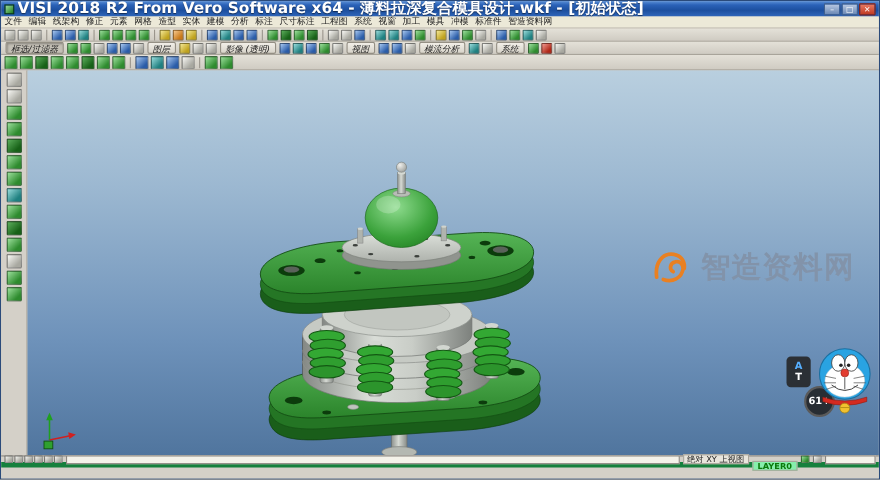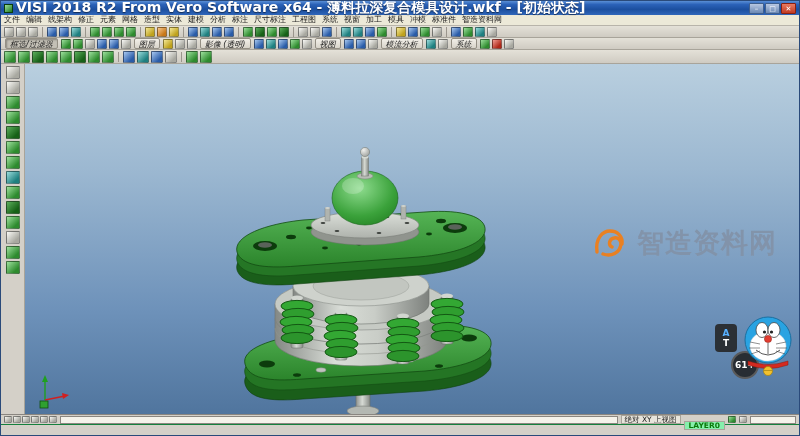--- a/index.html
+++ b/index.html
@@ -66,21 +66,21 @@
   .float-tool .ft-t { color:#fff; font-size:9px; font-weight:bold; line-height:9px; }
 
   .doraemon { position:absolute; left:714px; top:250px; }
   .badge61 { position:absolute; left:706px; top:287px; width:28px; height:28px; border-radius:50%;
     background:rgba(30,30,30,.85); border:2px solid #5a5a5a; color:#fff; font-size:9px; font-weight:bold;
     display:flex; align-items:center; justify-content:center; }
 
   
   .statusbar { position:absolute; left:0; right:0; bottom:0; height:21px; background:#d4d0c8; border-top:1px solid #8a8680; }
   .status-row { display:flex; align-items:center; padding:0 3px; gap:3px; }
-  .status-row.r1 { height:10px; border-bottom:1px solid #15803d; }
+  .status-row.r1 { height:10px; border-bottom:5px solid #15803d; }
   .status-row.r2 { height:10px; }
   .st-icons { display:flex; gap:1px; }
   .sti { width:8px; height:7px; margin:0; }
   .st-field { background:#f4f2ea; border:1px solid #8a8680; height:8px; }
   .st-field.wide { flex:1; }
   .st-field.small { width:46px; }
   .st-seg { font-size:7.5px; line-height:8px; padding:0 3px; height:9px; background:#e8e5dc; border:1px solid #a8a49a;
     white-space:nowrap; color:#222; }
   .st-layer { font-size:7.5px; font-weight:bold; line-height:8px; color:#0a7a0a; background:#86efac;
     border:1px solid #a8a49a; padding:0 4px; height:9px; white-space:nowrap;margin-top:12px; }

